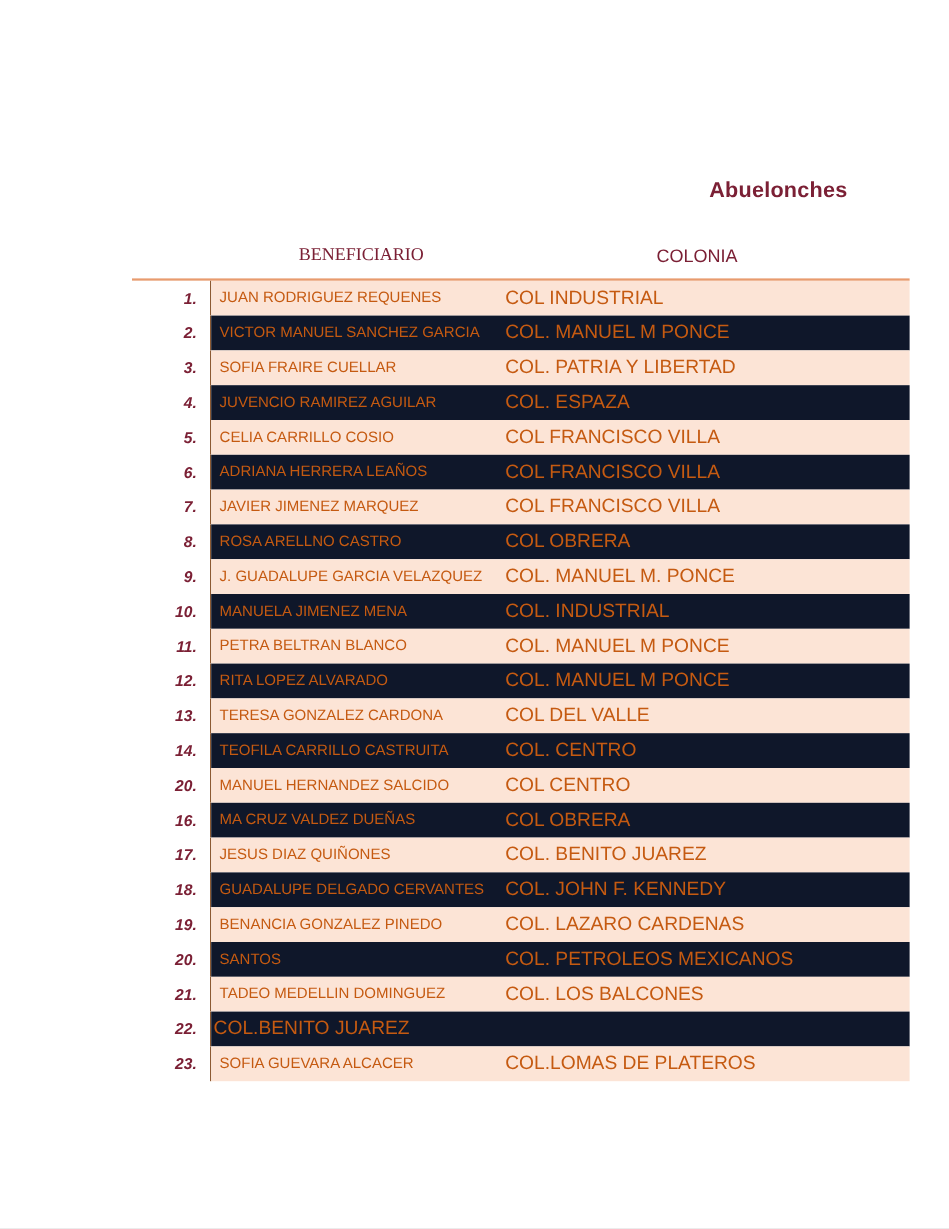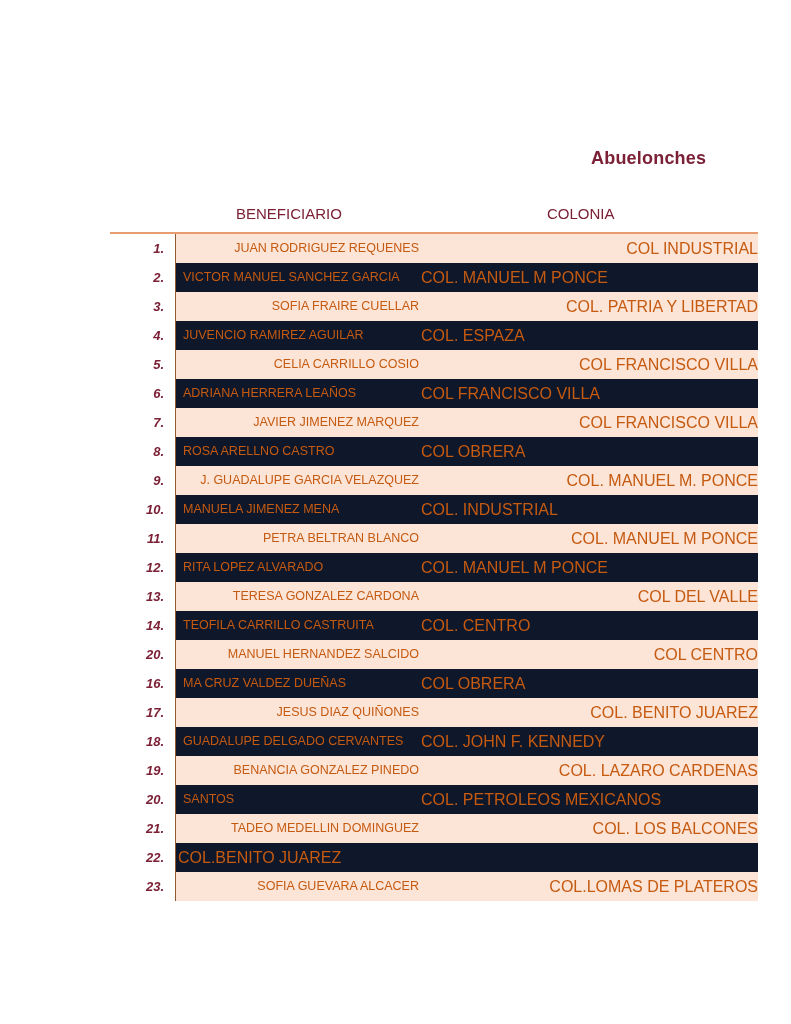--- a/index.html
+++ b/index.html
@@ -31,21 +31,21 @@
     color: var(--c-title);
     letter-spacing: 0.2px;
     margin-left: 23px;
   }
   .col-header {
     position: absolute;
     top: 205px;
     font-size: 15px;
     color: var(--c-title);
   }
-  .col-header.beneficiario { left: 236px; }
+  .col-header.beneficiario { left: 249px; font-family: Liberation Serif, serif; }
   .col-header.colonia { left: 547px; }
   .ben-table {
     position: absolute;
     left: 110px;
     top: 232px;
     width: 648px;
     border-top: 2px solid var(--c-topborder);
   }
   .row {
     display: flex;
@@ -65,21 +65,20 @@
     background: #ffffff;
     border-right: 1px solid var(--c-vline);
   }
   .row-content {
     flex: 1;
     display: flex;
     background: #0f172a;
   }
   .row.odd .row-content {
     background: var(--c-stripe);
-    text-align: right;
   }
   .cell-name {
     width: 243px;
     flex: 0 0 243px;
     padding-left: 7px;
     font-size: 12.5px;
     color: var(--c-rowtext);
     line-height: 29px;
     white-space: nowrap;
     overflow: hidden;

